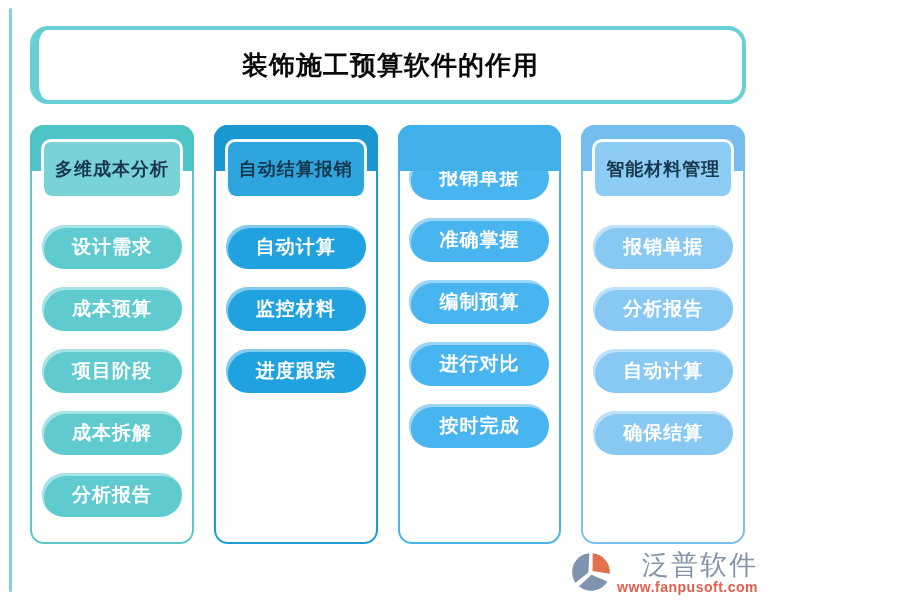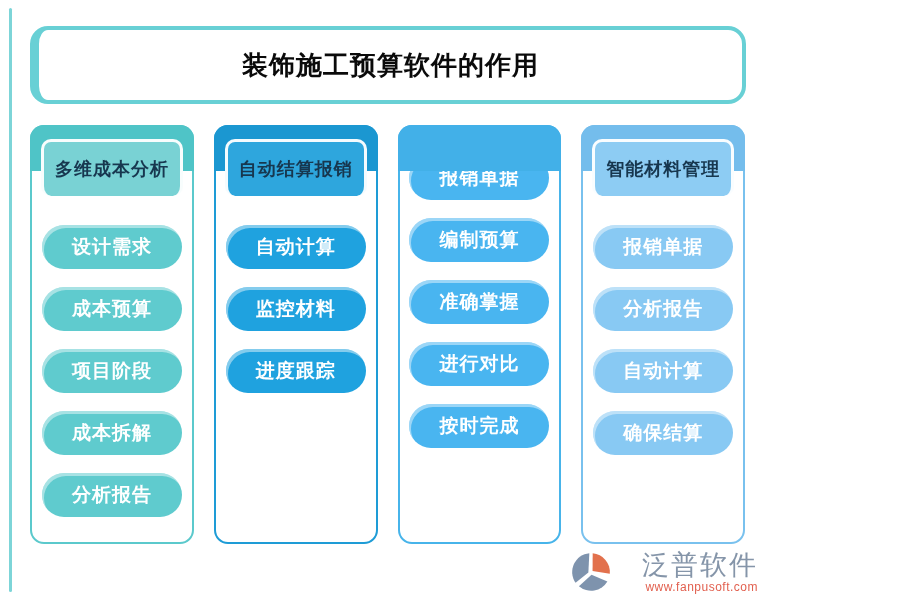--- a/index.html
+++ b/index.html
@@ -39,21 +39,21 @@
     width:140px;height:44px;border-radius:22px;background:var(--pill);
     display:flex;align-items:center;justify-content:center;
     color:#ffffff;font-size:19px;font-weight:700;letter-spacing:1px;
     box-shadow:inset 2px 3px 0 rgba(255,255,255,0.45);
   }
   
   .footer{position:absolute;right:18px;bottom:6px;display:flex;align-items:flex-start;gap:4px;}
   .brand-col{display:flex;flex-direction:column;align-items:flex-end;}
   .brand-name{font-size:27px;font-weight:400;line-height:30px;letter-spacing:2px;
     text-shadow:1px 1px 0 rgba(255,255,255,0.9);margin-left:26px;}
-  .brand-url{font-size:12px;font-weight:400;letter-spacing:0.5px;line-height:14px;}
+  .brand-url{font-size:14px;font-weight:700;letter-spacing:0.5px;line-height:14px;}
   .logo{width:42px;height:42px;margin-top:1px;}
 </style>
 </head>
 <body>
 
 <div class="canvas" style="--title-border: #68d0d5;">
 
   <div class="accent-line" style="background: rgb(125, 213, 216);"></div>
 
   <div class="title-box">
@@ -84,22 +84,22 @@
           <div class="pill">自动计算</div>
           <div class="pill">监控材料</div>
           <div class="pill">进度跟踪</div>
         </div>
     </div>
 
     <div class="column" style="--band: #42b0e8; --header-bg: #58bdf0; --border: #47b4ea; --pill: #49b5f0;">
       <div class="col-band"></div>
       <div class="pills">
           <div class="pill">报销单据</div>
+          <div class="pill">准确掌握</div>
           <div class="pill">编制预算</div>
-          <div class="pill">准确掌握</div>
           <div class="pill">进行对比</div>
           <div class="pill">按时完成</div>
         </div>
     </div>
 
     <div class="column" style="--band: #74bdec; --header-bg: #8dccf3; --border: #79c1ee; --pill: #88c9f3;">
       <div class="col-band"></div>
       <div class="col-header">
         <span class="col-header-label">智能材料管理</span>
       </div>

